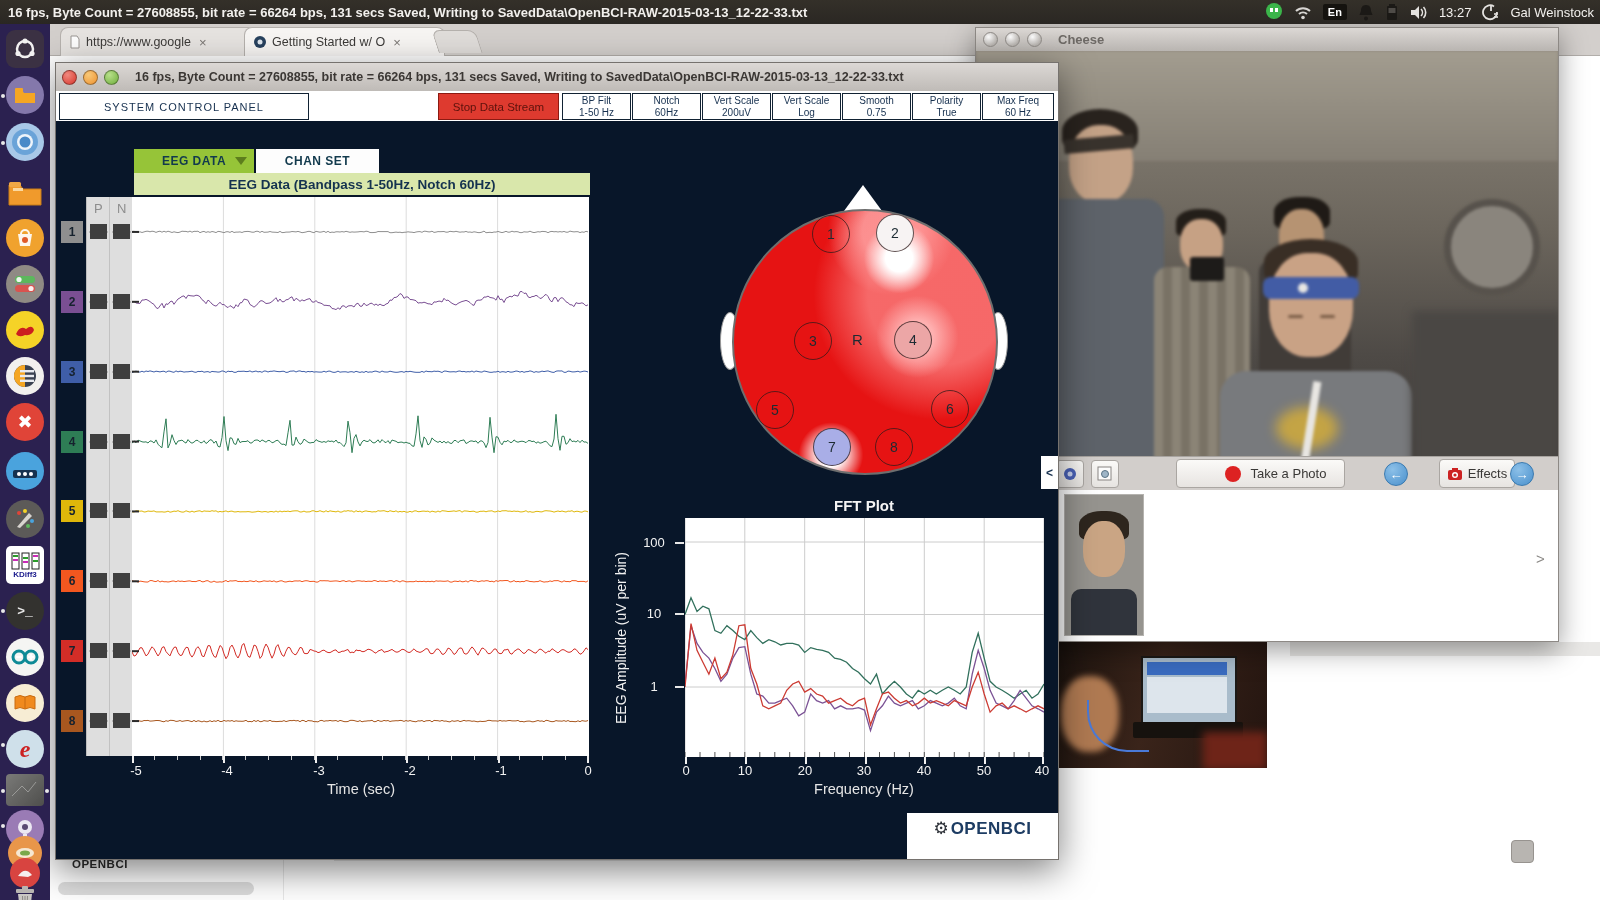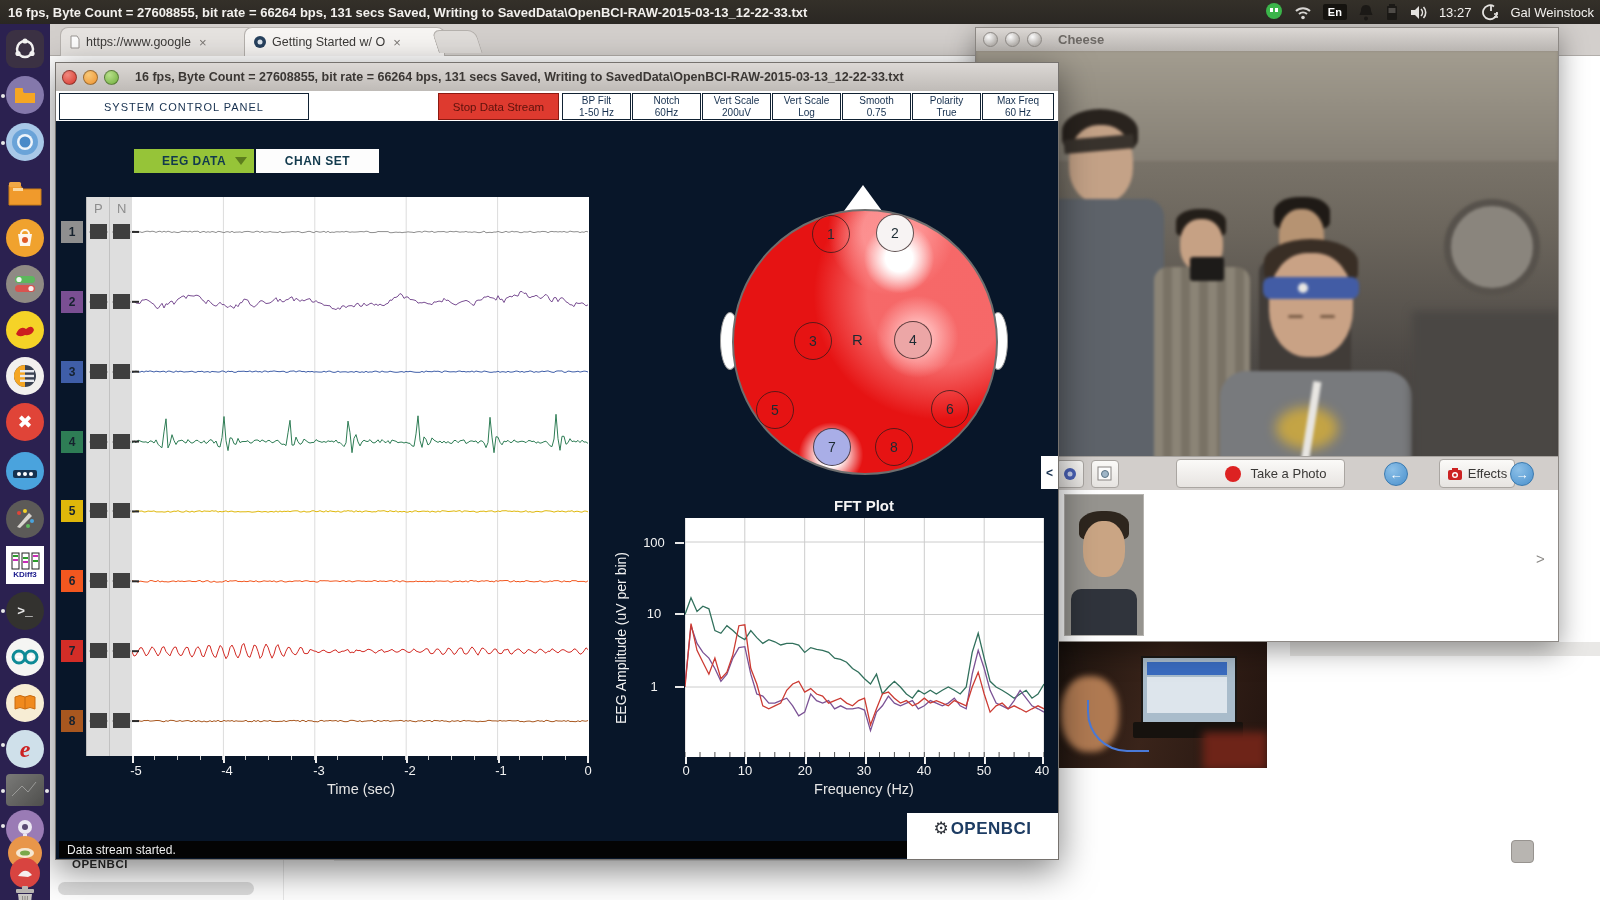--- a/index.html
+++ b/index.html
@@ -258,20 +258,21 @@
         </div>
   </div>
 
   <div id="tab-eeg">
         <span>EEG DATA</span>
         <span class="tri"></span>
       </div>
   <div id="tab-chan">
         <span>CHAN SET</span>
       </div>
+  <div id="eeg-head">EEG Data (Bandpass 1-50Hz, Notch 60Hz)</div>
 
   <div id="pn">
     <div class="cols"></div>
     <span class="hdr" style="left:7px;">P</span>
     <span class="hdr" style="left:30px;">N</span>
     <div id="pn-grid" style="position: absolute; left: 0px; top: 0px; width: 45px; height: 559px;">
           <div style="position: absolute; left: 2px; top: 34px; width: 19px; height: 2px; background: rgb(184, 184, 184);"></div>
           <div style="position: absolute; left: 3px; top: 27px; width: 17px; height: 15px; background: rgb(63, 63, 63);"></div>
           <div style="position: absolute; left: 25px; top: 34px; width: 19px; height: 2px; background: rgb(184, 184, 184);"></div>
           <div style="position: absolute; left: 26px; top: 27px; width: 17px; height: 15px; background: rgb(63, 63, 63);"></div>
@@ -452,21 +453,20 @@
   <span class="tick-lbl" style="left:630px;top:700px;">0</span>
   <span class="tick-lbl" style="left:689px;top:700px;">10</span>
   <span class="tick-lbl" style="left:749px;top:700px;">20</span>
   <span class="tick-lbl" style="left:808px;top:700px;">30</span>
   <span class="tick-lbl" style="left:868px;top:700px;">40</span>
   <span class="tick-lbl" style="left:928px;top:700px;">50</span>
   <span class="tick-lbl" style="left:986px;top:700px;">40</span>
   <span class="ax-lbl" style="left:808px;top:718px;">Frequency (Hz)</span>
 
   <div id="collapse">&lt;</div>
-  <div id="status">Data stream started.</div>
   <div id="logoarea">
     <div class="lg">
       <span class="gear">⚙</span>
       <span class="word">OPENBCI</span>
     </div>
   </div>
 </div>
 
 <div id="dock" class="abs">
   <div class="dk" style="top:6px;background:#3b3143;border-radius:9px;">
@@ -539,21 +539,21 @@
   </div>
   <div class="dk" style="top:476px;background:#5c5a58;">
     <svg width="24" height="24">
           <path d="M4,20 L16,6 l3,3 L7,21 z" fill="#d8d4cf"></path>
           <circle cx="6" cy="6" r="2" fill="#e04438"></circle>
           <circle cx="12" cy="4" r="2" fill="#f5d327"></circle>
           <circle cx="19" cy="14" r="2" fill="#4aa3dd"></circle>
           <circle cx="15" cy="19" r="2" fill="#5cb85c"></circle>
         </svg>
   </div>
-  <div class="dk" style="top:522px;background:#fff;border-radius:0;flex-direction:column;">
+  <div class="dk" style="top:522px;background:#fff;border-radius:5px;flex-direction:column;">
     <svg width="30" height="18">
           <rect x="2" y="1" width="7" height="16" fill="#fff" stroke="#222"></rect>
           <rect x="12" y="1" width="7" height="16" fill="#fff" stroke="#222"></rect>
           <rect x="22" y="1" width="7" height="16" fill="#fff" stroke="#222"></rect>
           <rect x="3" y="3" width="5" height="2" fill="#2a9d2a"></rect>
           <rect x="3" y="7" width="5" height="2" fill="#cc2ab8"></rect>
           <rect x="13" y="5" width="5" height="2" fill="#2a9d2a"></rect>
           <rect x="13" y="9" width="5" height="2" fill="#cc2ab8"></rect>
           <rect x="23" y="3" width="5" height="2" fill="#cc2ab8"></rect>
           <rect x="23" y="8" width="5" height="2" fill="#2a9d2a"></rect>

